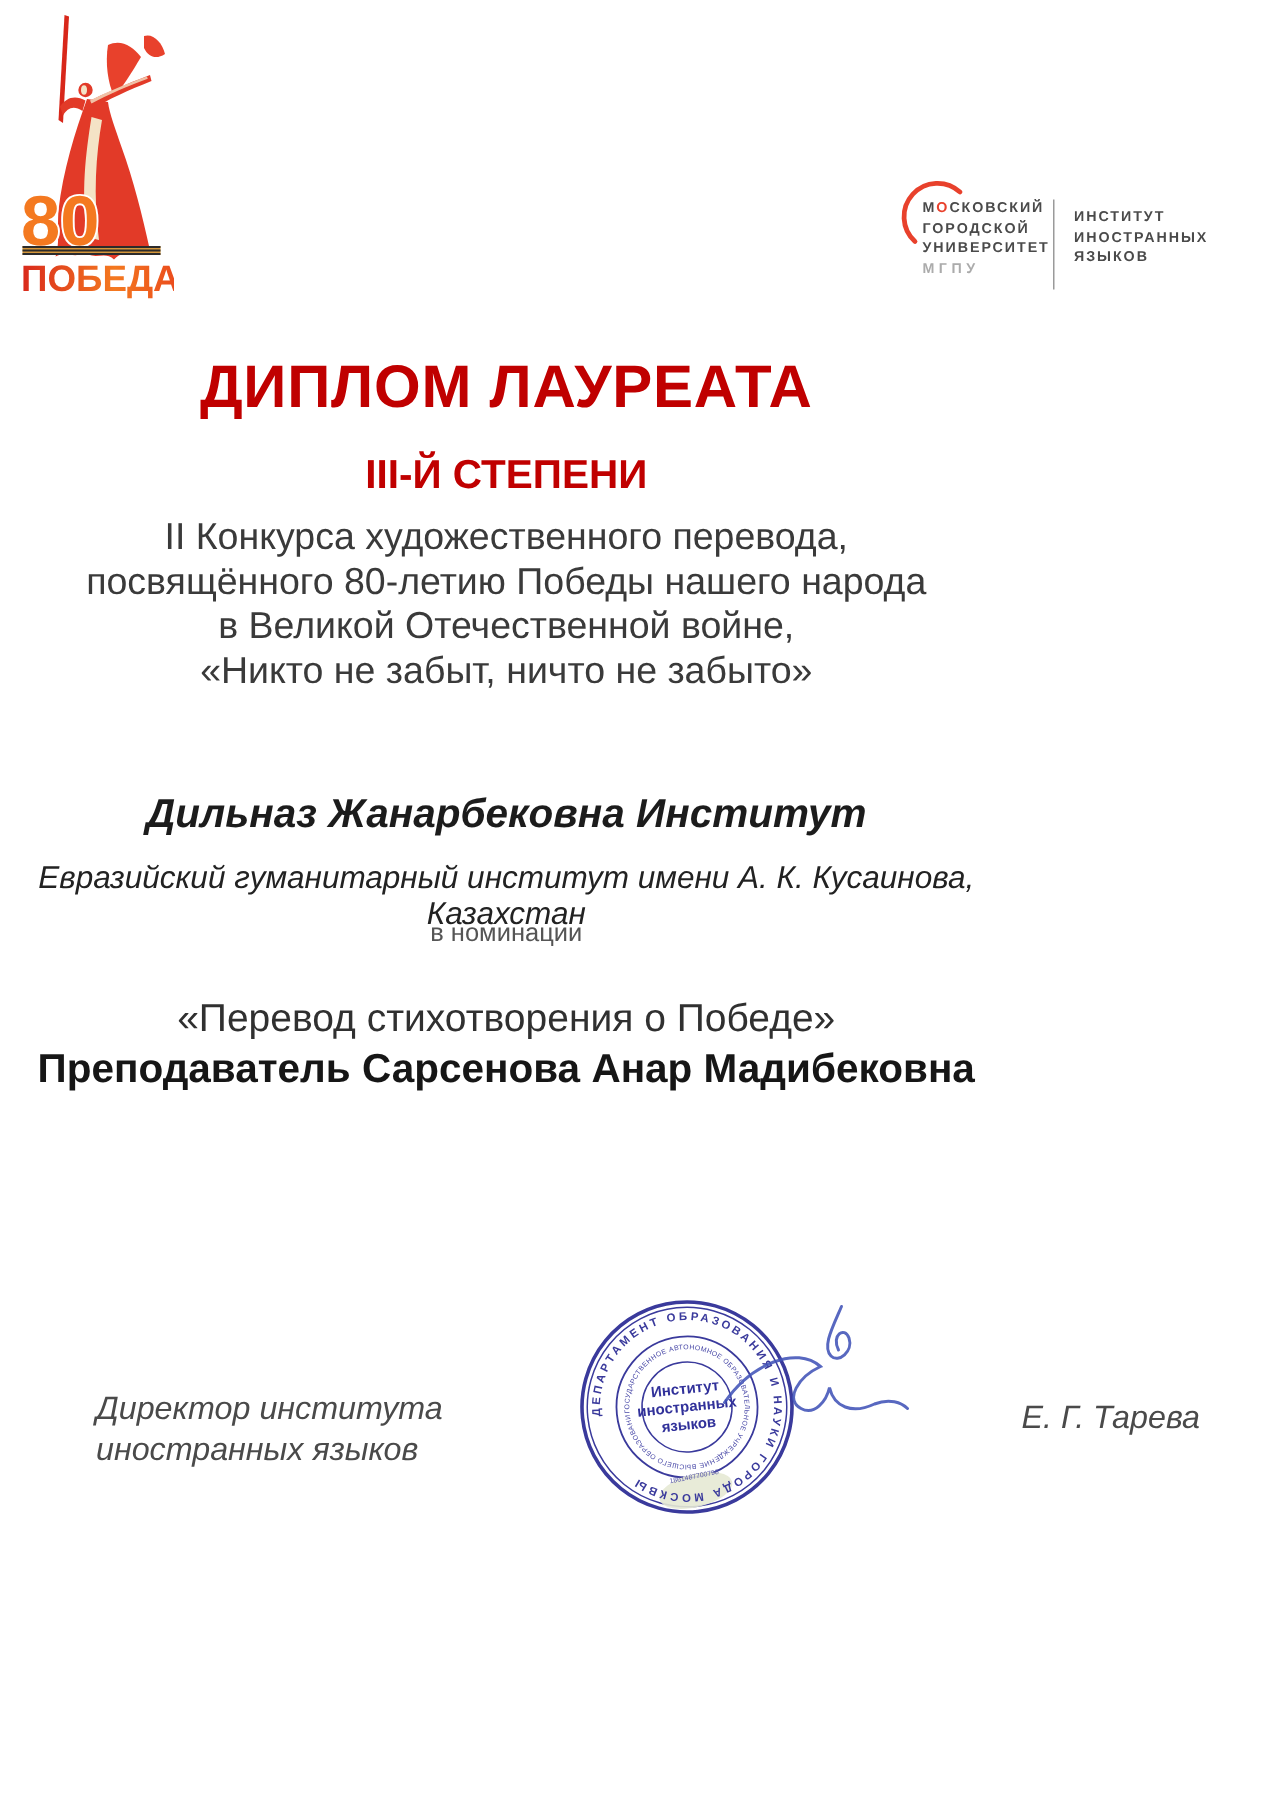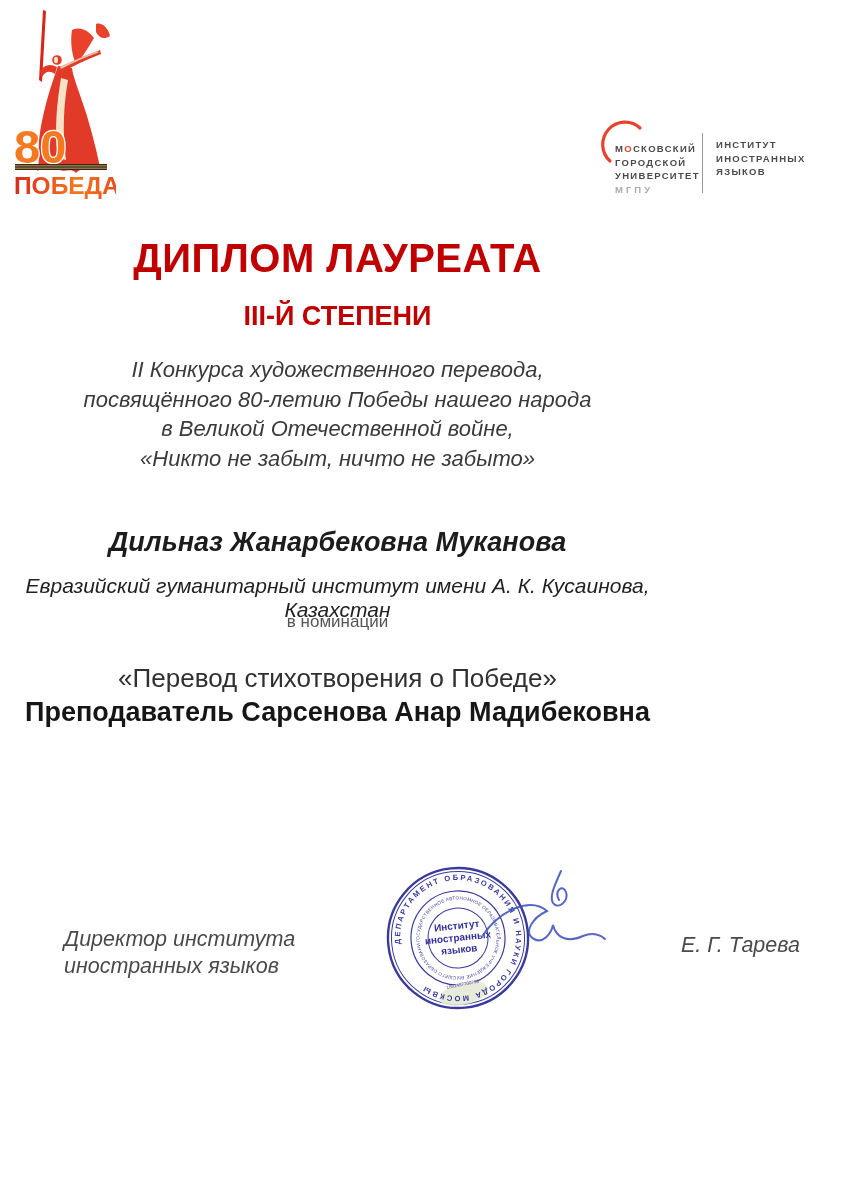--- a/index.html
+++ b/index.html
@@ -23,21 +23,21 @@
   
   .mgu-col { line-height:13.5px; font-size:9.5px; font-weight:bold;
              letter-spacing:1.3px; color:#4a4a4a; }
   .mgu-abbr { color:#ababab; letter-spacing:3px; }
   .mgu-accent { color:#e8412c; }
   .mgu-divider { left:702px; top:133px; width:1px; height:60px; background:#9a9a9a; }
 
   
   .title   { top:236px; font-size:40px; font-weight:bold; color:#c00000; letter-spacing:.5px; }
   .degree  { top:301px; font-size:27px; font-weight:bold; color:#c00000; }
-  .contest { top:355px; font-size:22px; line-height:29.5px; color:#3a3a3a;font-style:italic; }
+  .contest { top:344px; font-size:25px; line-height:29.5px; color:#3a3a3a; }
   .awarded { top:493px; font-size:23px; font-style:italic; color:#333; }
   .recipient { top:527px; font-size:27px; font-weight:bold; font-style:italic; color:#1c1c1c; }
   .institution { top:574px; font-size:21px; font-style:italic; color:#222; }
   .nom-label { top:612px; font-size:17px; color:#555; }
   .nomination { top:663px; font-size:26px; color:#303030; }
   .teacher { top:697px; font-size:27px; font-weight:bold; color:#161616; }
 
   
   .director { left:64px; top:926px; font-size:21.5px; font-style:italic;
               line-height:27px; color:#4a4a4a; }
@@ -77,21 +77,21 @@
       <rect x="3" y="156" width="92" height="1.4" fill="#2b2b2b"></rect>
       <rect x="3" y="158.3" width="92" height="1.4" fill="#2b2b2b"></rect>
       <rect x="3" y="160.6" width="92" height="1.4" fill="#2b2b2b"></rect>
     </g>
     <text x="2" y="186" font-size="24.5" font-weight="bold" fill="url(#pobedaGrad)">ПОБЕДА!</text>
   </svg>
 
   <svg class="abs" style="left:598px; top:116px;" width="52" height="54" viewBox="0 0 52 54">
     <path d="M42,12 A21,21 0 1 0 12,45" fill="none" stroke="#e8412c" stroke-width="3.2" stroke-linecap="round"></path>
   </svg>
-  <div class="abs mgu-col" style="left:615px; top:142px;">
+  <div class="abs mgu-col" style="left:615px; top:132px;">
     <div><span>М</span><span class="mgu-accent">О</span><span>СКОВСКИЙ</span></div>
     <div>ГОРОДСКОЙ</div>
     <div>УНИВЕРСИТЕТ</div>
     <div class="mgu-abbr">МГПУ</div>
   </div>
   <div class="abs mgu-divider"></div>
   <div class="abs mgu-col" style="left:716px; top:138px;">
     <div>ИНСТИТУТ</div>
     <div>ИНОСТРАННЫХ</div>
     <div>ЯЗЫКОВ</div>
@@ -100,21 +100,21 @@
   <div class="abs centered title">ДИПЛОМ ЛАУРЕАТА</div>
   <div class="abs centered degree">III-Й СТЕПЕНИ</div>
 
   <div class="abs centered contest">
     <div>II Конкурса художественного перевода,</div>
     <div>посвящённого 80-летию Победы нашего народа</div>
     <div>в Великой Отечественной войне,</div>
     <div>«Никто не забыт, ничто не забыто»</div>
   </div>
 
-  <div class="abs centered recipient">Дильназ Жанарбековна Муканова</div>
+  <div class="abs centered recipient">Дильназ Жанарбековна Институт</div>
   <div class="abs centered institution">Евразийский гуманитарный институт имени А. К. Кусаинова, Казахстан</div>
 
   <div class="abs centered nom-label">в номинации</div>
   <div class="abs centered nomination">«Перевод стихотворения о Победе»</div>
   <div class="abs centered teacher">Преподаватель Сарсенова Анар Мадибековна</div>
 
   <div class="abs director">
     <div>Директор института</div>
     <div>иностранных языков</div>
   </div>

